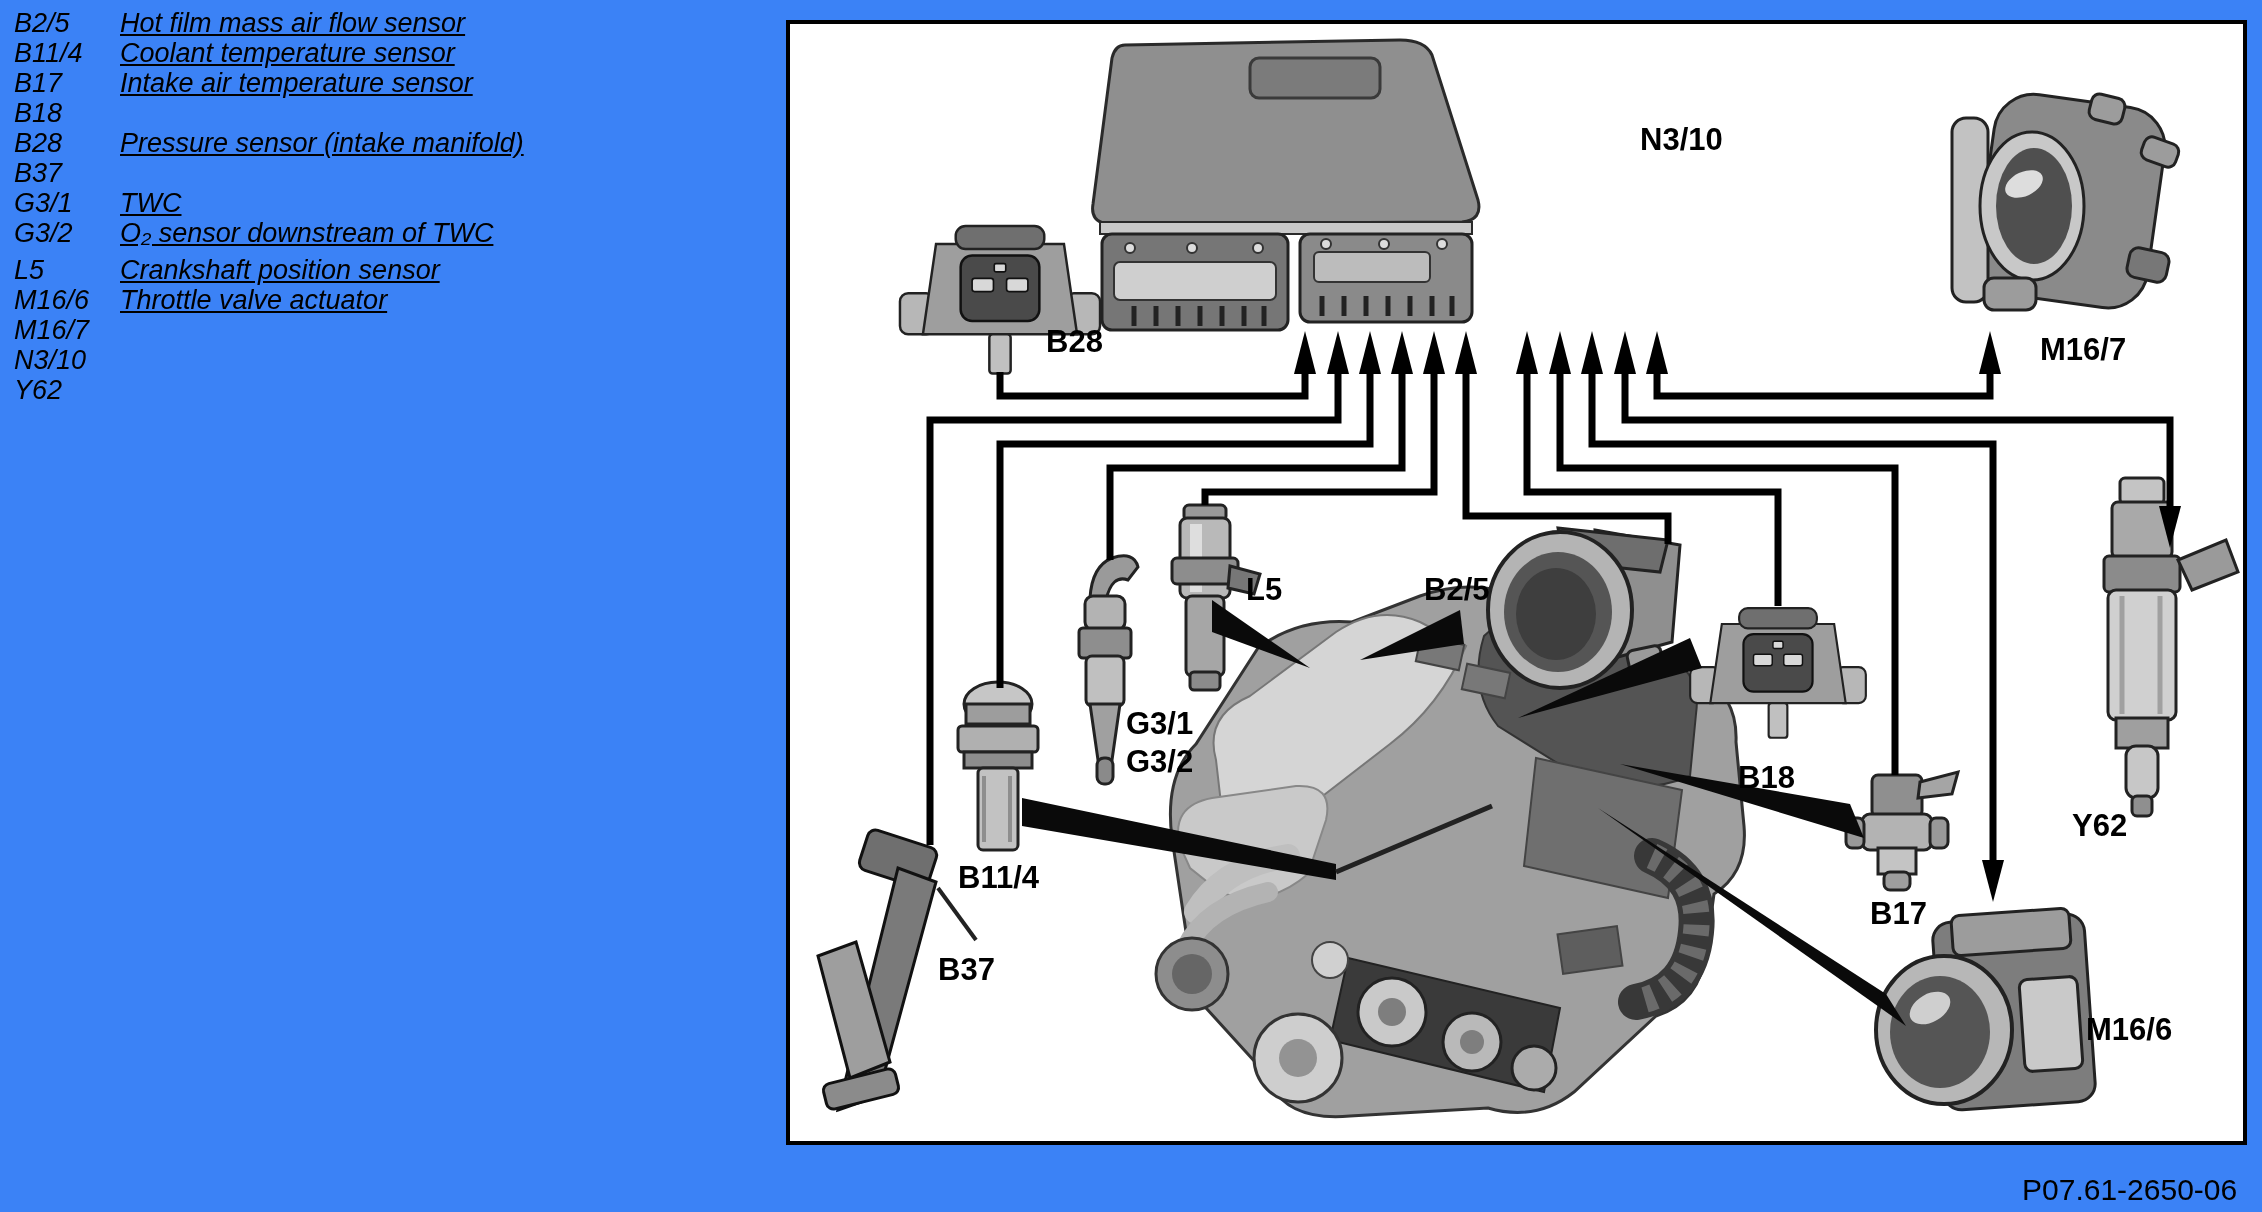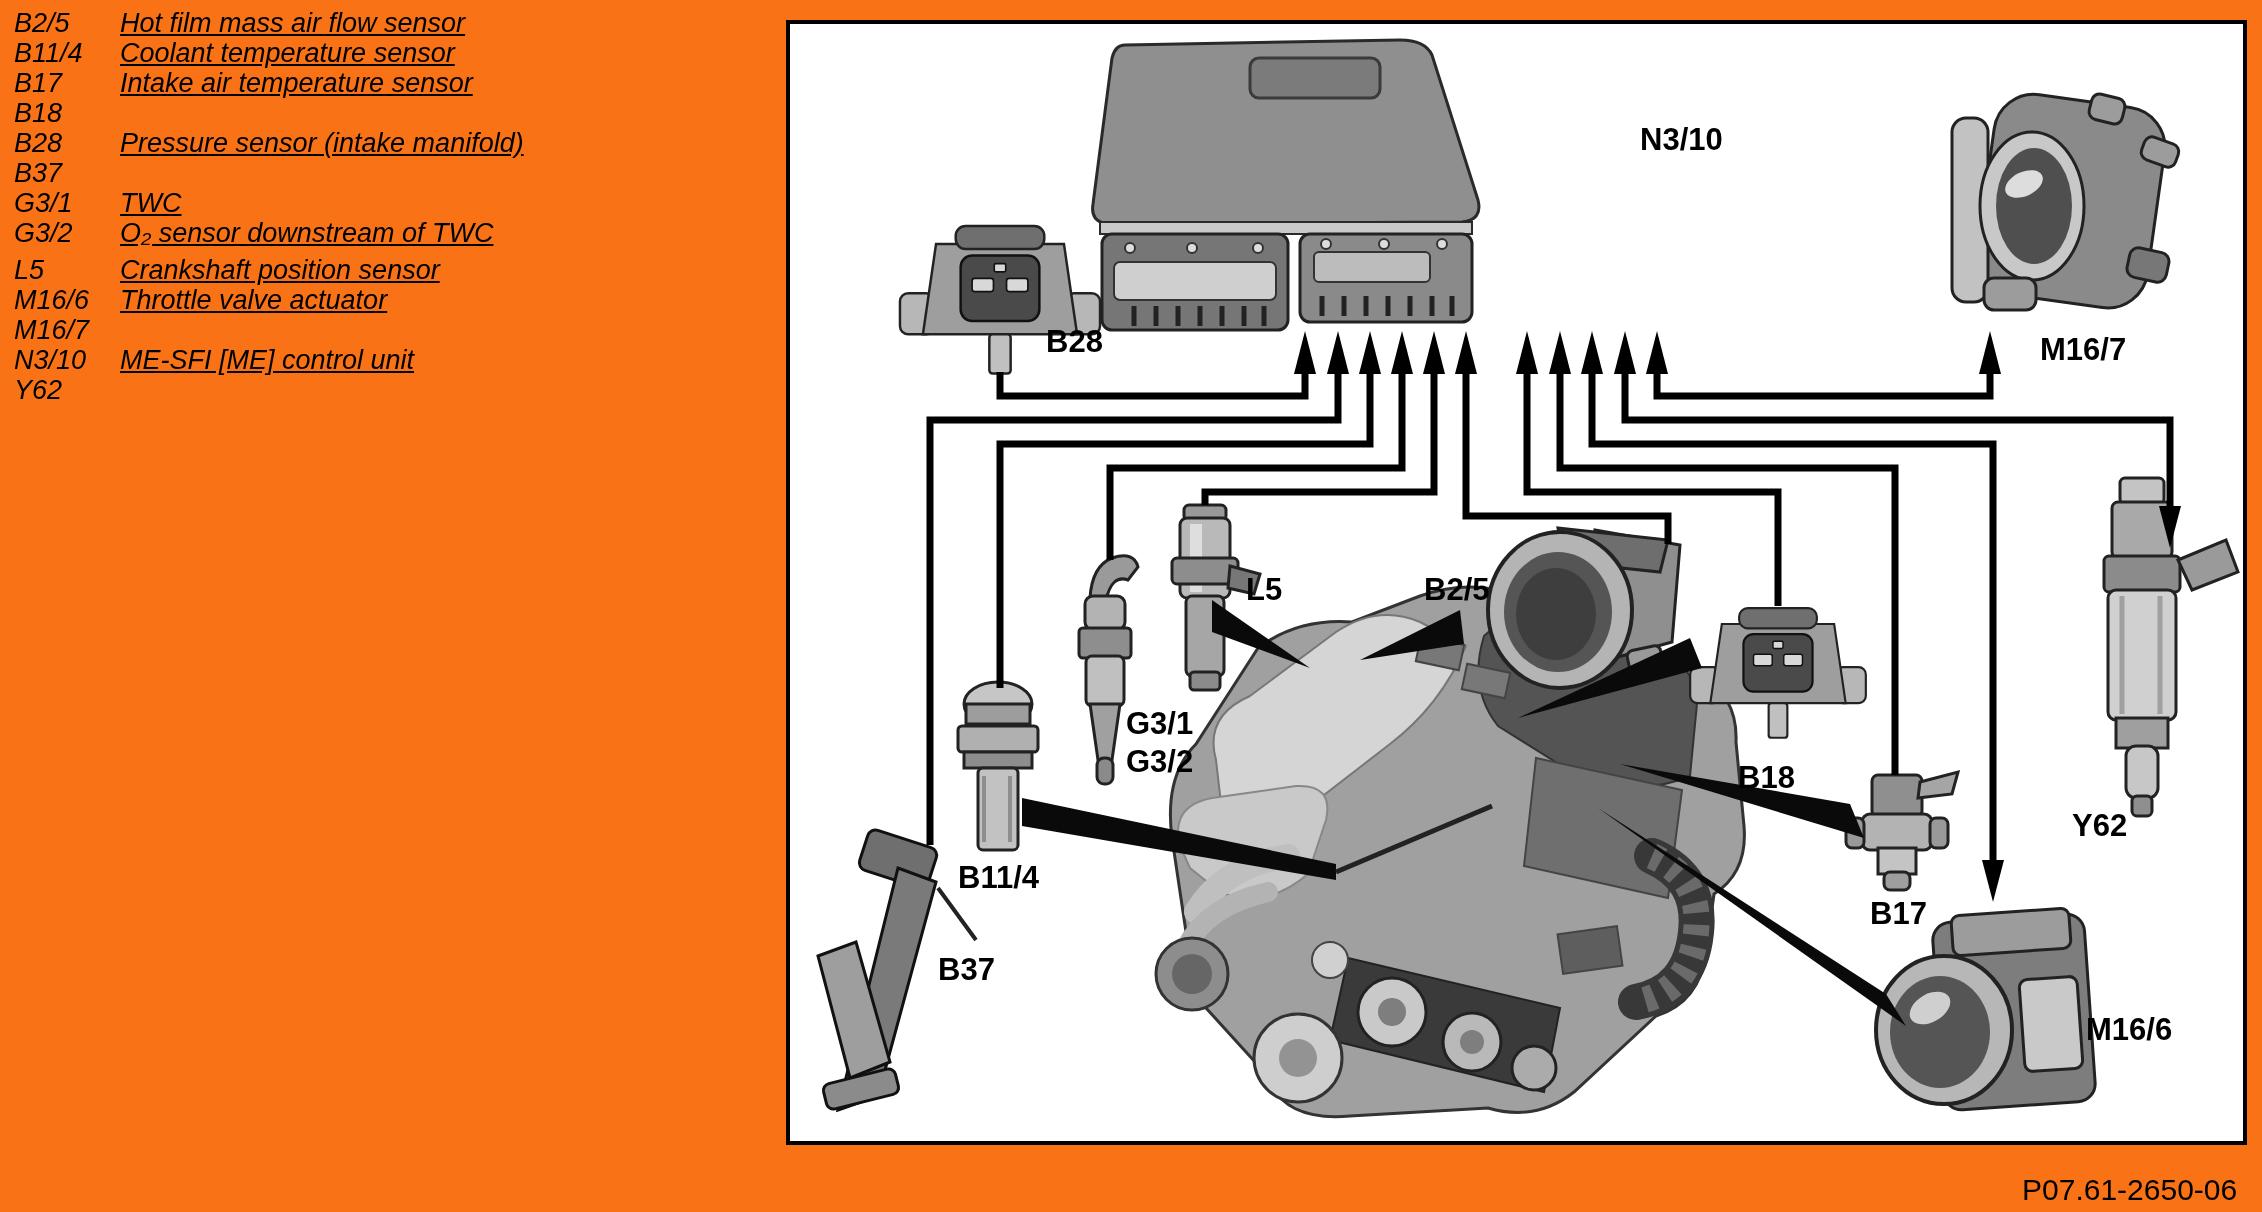--- a/index.html
+++ b/index.html
@@ -1,16 +1,16 @@
 <!DOCTYPE html>
 <html><head>
 <meta charset="utf-8">
 <style>
   html,body{margin:0;padding:0;background:#ffffff;}
-  .screen{position:relative;width:2262px;height:1212px;background:#f97316;overflow:hidden;
+  .screen{position:relative;width:2262px;height:1212px;background:#3b82f6;overflow:hidden;
           font-family:"Liberation Sans",sans-serif;color:#000;}
   .legend{position:absolute;left:14px;top:8px;width:730px;}
   .lrow{display:flex;font-style:italic;font-size:27px;line-height:30px;color:#000;}
   .lrow.gap{margin-top:7px;}
   .lcode{width:106px;flex:none;}
   .ldesc{flex:1;text-decoration:underline;}
   .ldesc div{min-height:0;}
   svg{position:absolute;left:0;top:0;}
   svg text{font-family:"Liberation Sans",sans-serif;font-weight:bold;font-size:31px;fill:#000;}
   svg text.ref{font-weight:normal;font-size:30px;}
@@ -73,23 +73,20 @@
         <span class="lcode">M16/6</span>
         <div class="ldesc">
           <div>Throttle valve actuator</div>
         </div>
       </div>
     <div class="lrow">
         <span class="lcode">M16/7</span>
       </div>
     <div class="lrow">
         <span class="lcode">N3/10</span>
-        <div class="ldesc">
-          <div>ME-SFI [ME] control unit</div>
-        </div>
       </div>
     <div class="lrow">
         <span class="lcode">Y62</span>
       </div>
   </div>
 
   <svg width="2262" height="1212" viewBox="0 0 2262 1212">
     <defs>
       <g id="mapSensor">
         <rect x="-122" y="10" width="42" height="50" rx="10" fill="#b7b7b7" stroke="#222" stroke-width="3"></rect>

